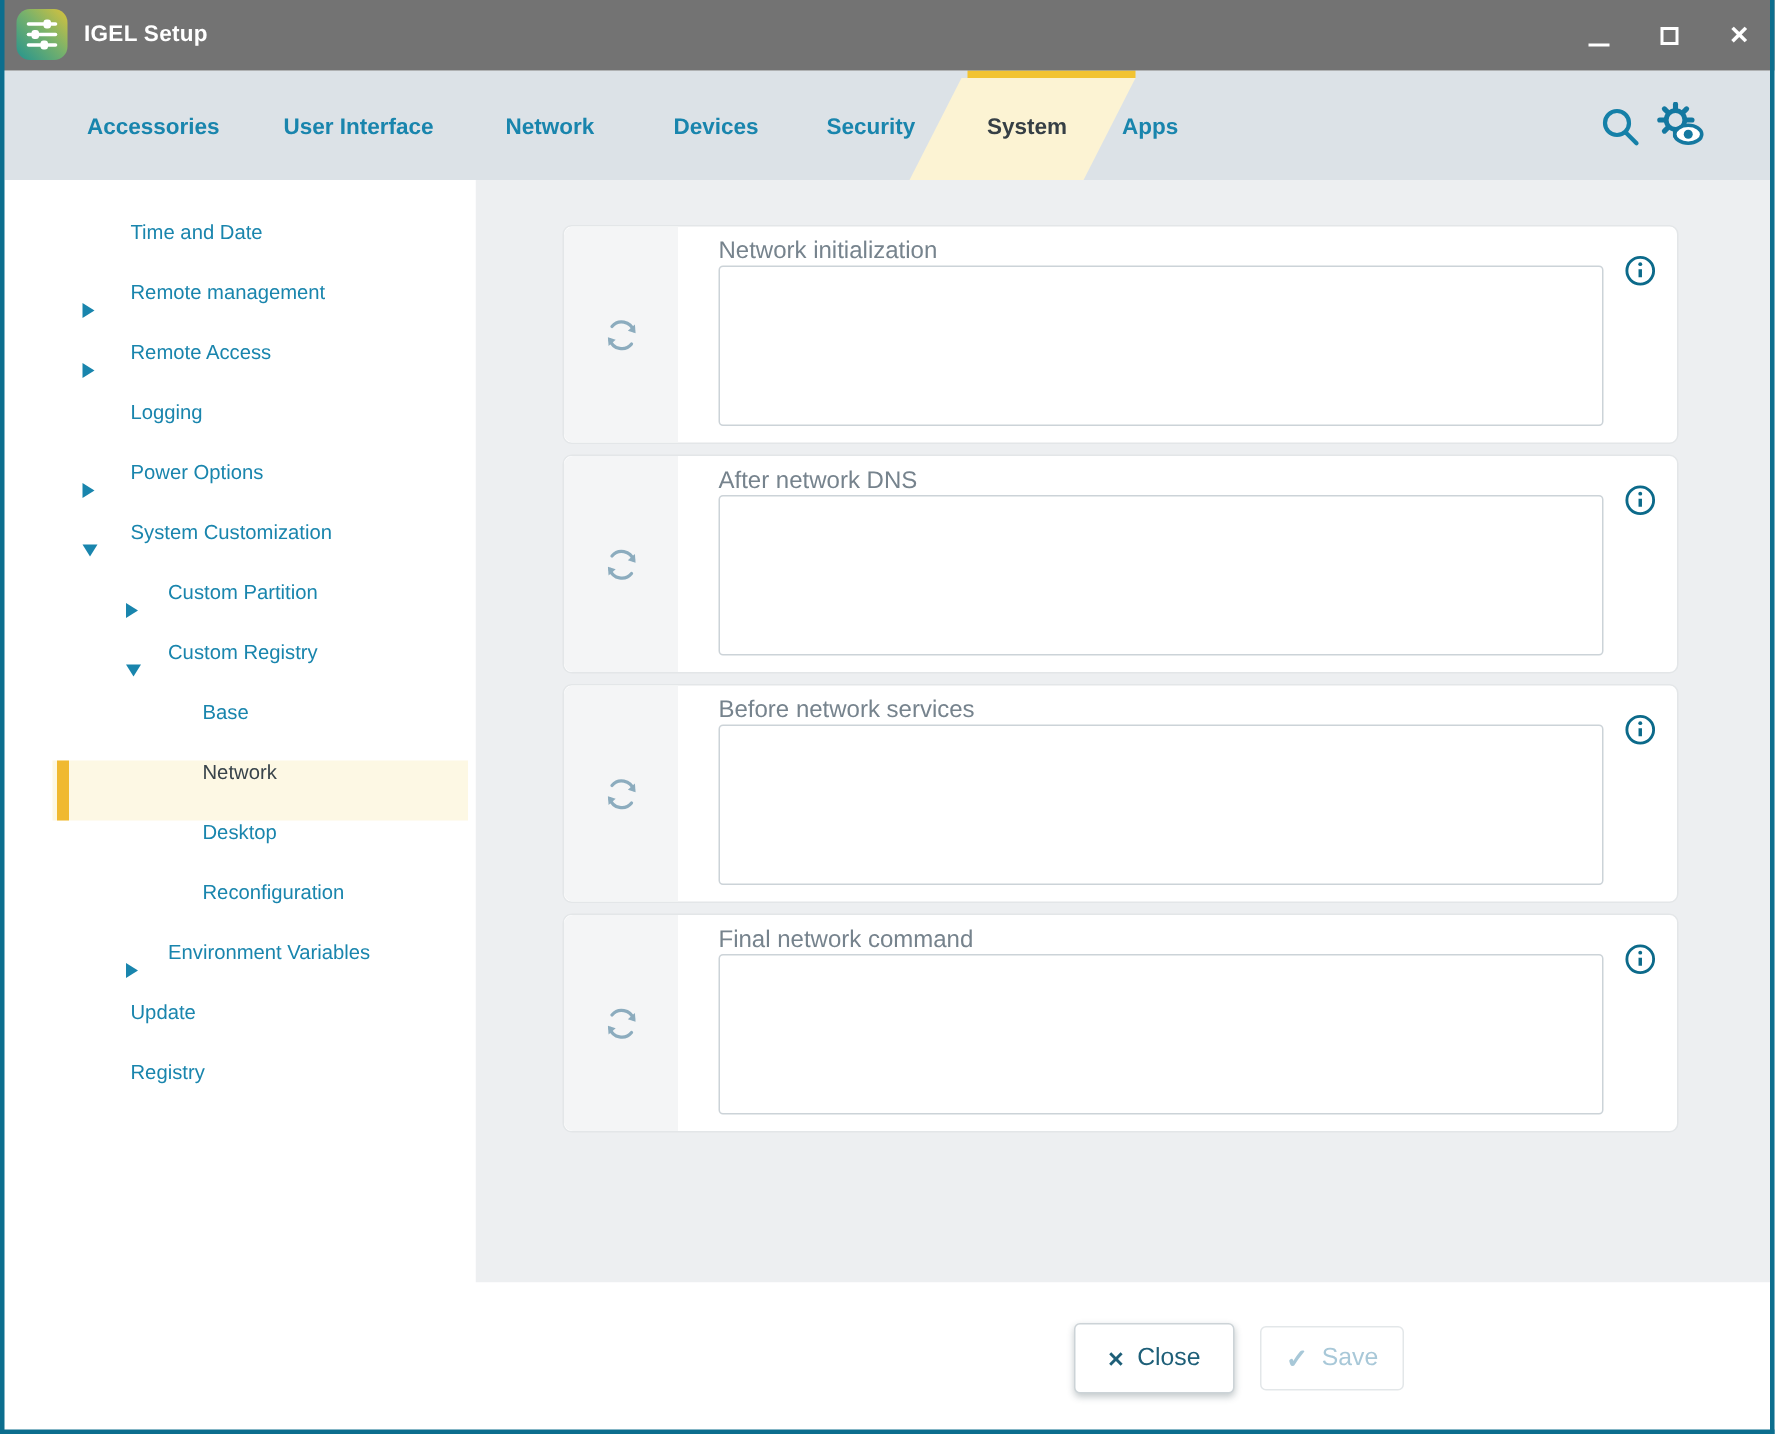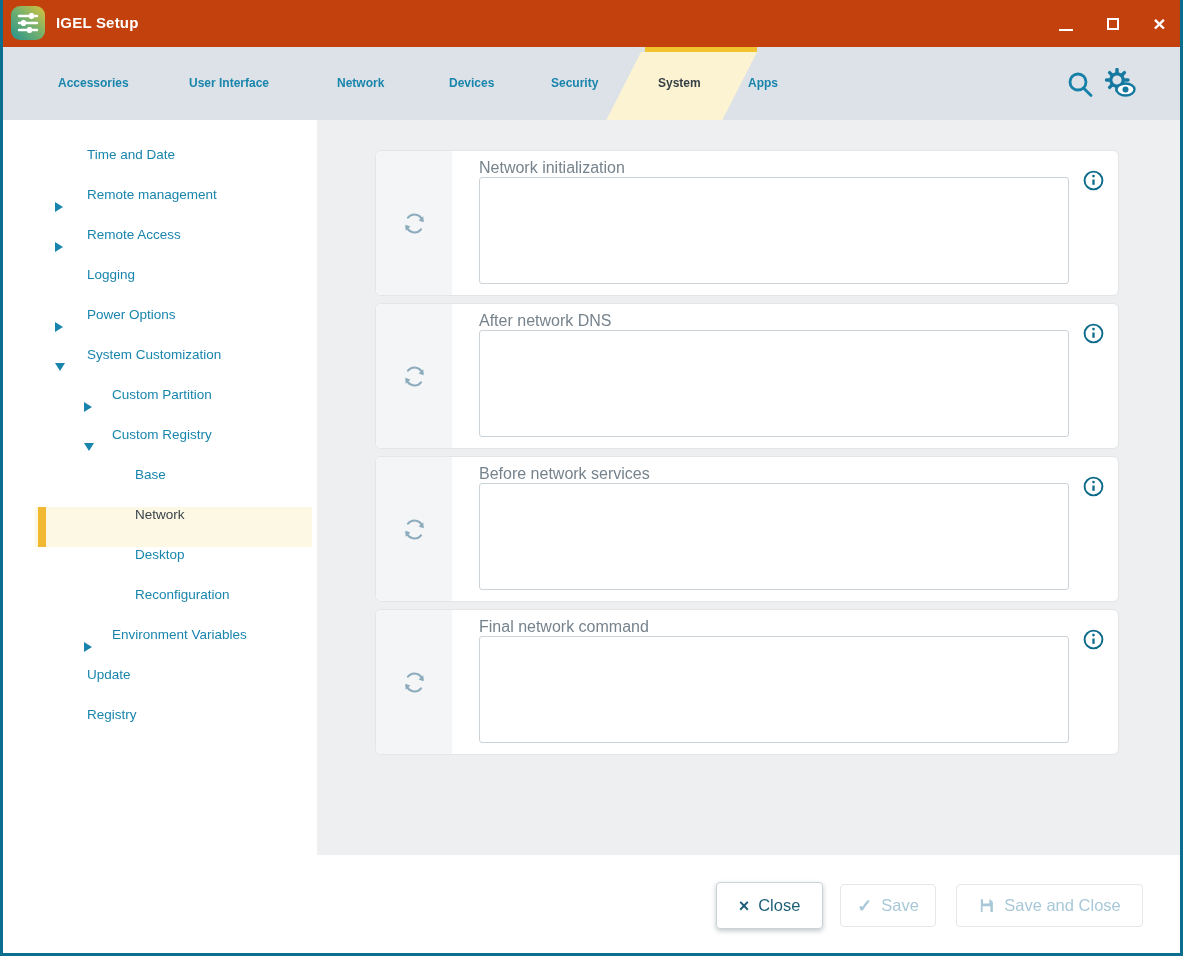--- a/index.html
+++ b/index.html
@@ -1,33 +1,33 @@
 <!DOCTYPE html>
 <html><head>
 <meta charset="utf-8">
 <style>
   * { margin:0; padding:0; box-sizing:border-box; }
   html,body { width:1183px; height:956px; }
   body { font-family:"Liberation Sans", sans-serif; background:#fff; position:relative; overflow:hidden; }
 
-  .titlebar { position:absolute; left:0; top:0; width:1183px; height:47px; background:#c2410c; z-index:60; }
+  .titlebar { position:absolute; left:0; top:0; width:1183px; height:47px; background:#737373; z-index:60; }
   .app-icon { position:absolute; left:11px; top:6px; width:34px; height:34px; border-radius:9px;
               background:linear-gradient(225deg,#d9c23c 0%,#7ab26a 45%,#24948f 100%); }
   .title { position:absolute; left:56px; top:14px; color:#ffffff; font-size:15px; font-weight:bold; letter-spacing:.2px; }
   .win-controls { position:absolute; right:8px; top:0; height:47px; display:flex; align-items:center; gap:16px; }
   .win-btn { width:31px; height:31px; display:flex; align-items:center; justify-content:center; cursor:pointer; }
   .min-bar { width:14px; height:2px; background:#fff; margin-top:12px; }
   .max-box { width:12px; height:12px; border:2px solid #fff; }
   .close-x { color:#fff; font-size:21px; font-weight:bold; line-height:1; }
 
   .tabbar { position:absolute; left:3px; top:47px; width:1177px; height:73px; background:#dce2e7; z-index:10; }
   .tab-para { position:absolute; left:638px; top:5px; width:116px; height:68px; background:#fcf3d3;
               transform:skewX(-27deg); transform-origin:top; }
   .tab-gold { position:absolute; left:642px; top:0; width:112px; height:5px; background:#f2c331; }
-  .tab { position:absolute; top:29px; font-size:12px; font-weight:600; color:#1985ad; cursor:pointer; white-space:nowrap; }
+  .tab { position:absolute; top:29px; font-size:15px; font-weight:600; color:#1985ad; cursor:pointer; white-space:nowrap; }
   .tab.active { color:#363f45;text-align:center; }
   .icon-search { position:absolute; left:1062px; top:23px; width:30px; height:30px; cursor:pointer; }
   .icon-gear { position:absolute; left:1099px; top:21px; width:36px; height:32px; cursor:pointer; }
 
   .sidebar { position:absolute; left:3px; top:120px; width:314px; height:833px; background:#ffffff; z-index:5; }
   .tree { position:absolute; left:0; top:27px; width:314px; }
   .tree-row { position:relative; margin-left:32px; width:277px; height:40px; display:flex; cursor:pointer; }
   .tree-row .lbl { font-size:13.5px; font-weight:500; color:#1985ad; }
   .tree-row.lvl1 .lbl { padding-left:52px; }
   .tree-row.lvl2 .lbl { padding-left:77px; }
@@ -290,24 +290,15 @@
 
 <div class="footer">
   <div class="btn btn-close">
     <span class="bicon">×</span>
     <span>Close</span>
   </div>
   <div class="btn btn-save btn-disabled">
     <span class="bicon">✓</span>
     <span>Save</span>
   </div>
-  <div class="btn btn-savec btn-disabled">
-    <span style="display:flex;">
-      <svg width="17" height="17" viewBox="0 0 24 24" fill="#a8c8d8">
-        <path d="M4 3 h13 l4 4 v14 H4 Z M7 3 v6 h9 V3 Z M6.5 13 h11 v8 h-11 Z" fill-rule="evenodd"></path>
-        <rect x="12.5" y="4.2" width="2.4" height="3.6" fill="#ffffff"></rect>
-      </svg>
-    </span>
-    <span>Save and Close</span>
-  </div>
 </div>
 
 <div class="frame"></div>
 
 </body></html>

